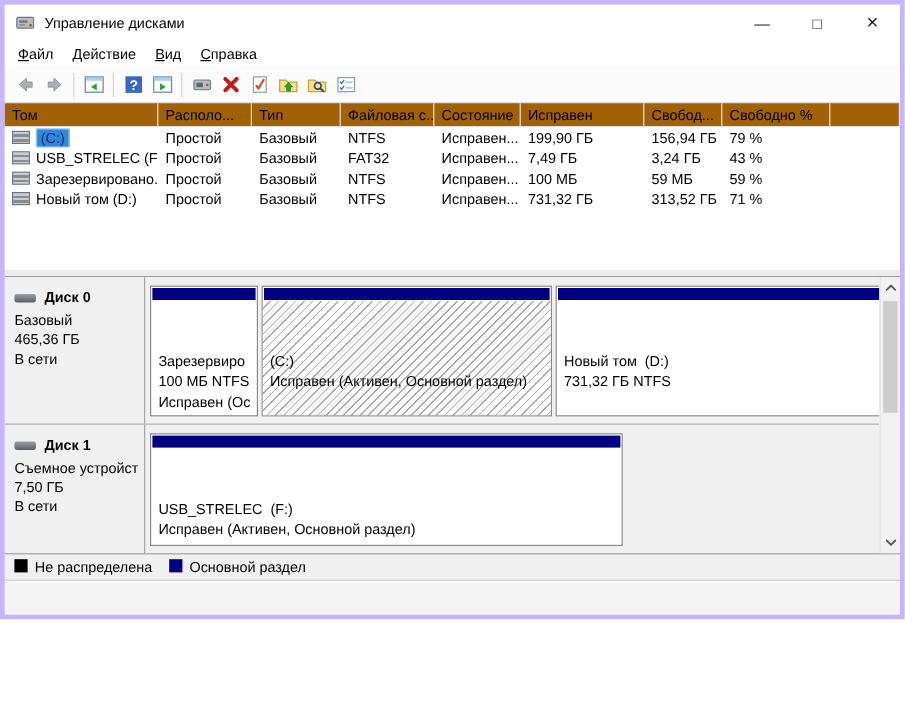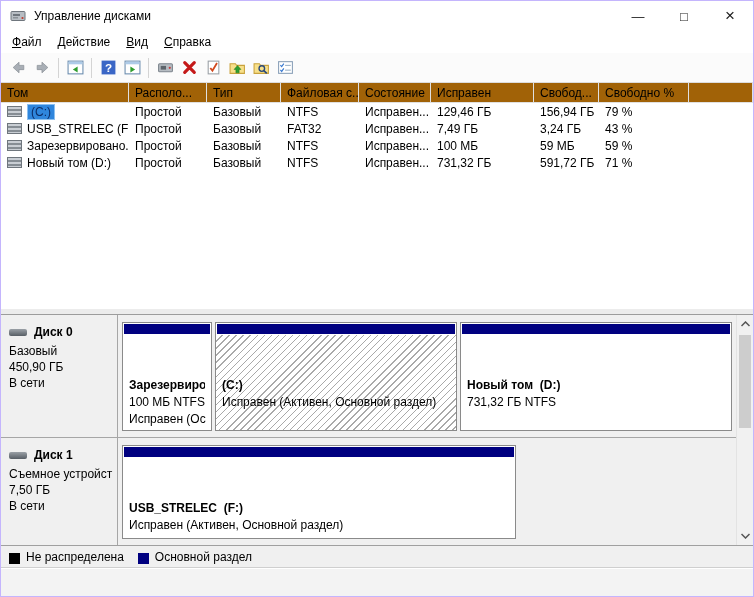--- a/index.html
+++ b/index.html
@@ -1,18 +1,18 @@
 <!DOCTYPE html>
 <html><head>
 <meta charset="utf-8">
 <style>
   * { box-sizing: border-box; margin: 0; padding: 0; }
   html,body { width: 754px; height: 597px; }
   body { font-family: "Liberation Sans", sans-serif; font-size: 12px; color:#000; background:#fff; overflow:hidden; }
-  .window { width:754px; height:597px; border:1px solid #c4b5fd; display:flex; flex-direction:column; background:#fff; }
+  .window { width:754px; height:516px; border:4px solid #c4b5fd; display:flex; flex-direction:column; background:#fff; }
 
   
   .titlebar { flex:0 0 30px; display:flex; align-items:center; padding-left:9px; background:#fff; }
   .title-icon { width:16px; height:16px; margin-right:8px; flex:none; }
   .title-text { font-size:12px; white-space:nowrap; }
   .win-controls { margin-left:auto; display:flex; height:100%; }
   .win-btn { width:46px; height:100%; display:flex; align-items:center; justify-content:center; font-size:13px; color:#1a1a1a; }
   .win-btn.close { font-size:17px; }
 
   
@@ -49,33 +49,33 @@
   .disk-row.second { flex:0 0 107px; }
   .disk-label { flex:0 0 117px; border-right:1px solid #a6a6a6; padding:10px 8px 0 8px; overflow:hidden; }
   .disk-title { display:flex; align-items:center; gap:7px; font-weight:bold; margin-bottom:4px; white-space:nowrap; }
   .disk-glyph { width:18px; height:7px; background:linear-gradient(180deg,#9aa0a6,#575e65); border-radius:2px; flex:none; }
   .disk-line { line-height:16px; white-space:nowrap; }
   .parts { flex:1; display:flex; gap:3px; padding:7px 0 6px 4px; overflow:hidden; }
   .part { border:1px solid #8a8a8a; background:#fff; display:flex; flex-direction:column; flex:none; }
   .part-bar { flex:none; height:10px; background:#000080; margin:1px; }
   .part-body { flex:1; padding:2px 6px; overflow:hidden; }
   .part.hatched .part-body { background:repeating-linear-gradient(135deg,#ffffff 0 4px,#a9a9a9 4px 5px); }
-  .part-name { font-weight:bold; white-space:pre; line-height:17px; overflow:hidden;margin-top:40px; }
+  .part-name { font-weight:normal; white-space:pre; line-height:17px; overflow:hidden;margin-top:40px; }
   .part-line { line-height:17px; white-space:nowrap; }
 
   
   .vscroll { flex:0 0 17px; background:#f1f1f1; border-left:1px solid #e3e3e3; position:relative; }
   .sb-arrow { position:absolute; left:0; width:100%; height:16px; display:flex; align-items:center; justify-content:center; }
   .sb-up { top:1px; } .sb-down { bottom:1px; }
   .sb-thumb { position:absolute; top:20px; left:2px; right:2px; height:93px; background:#cdcdcd; }
 
   
   .legend { flex:0 0 22px; display:flex; align-items:center; padding-left:8px; background:#f0f0f0; border-top:1px solid #a0a0a0; }
   .legend-swatch { width:11px; height:11px; margin-right:6px; flex:none; }
-  .legend-item { display:flex; align-items:flex-end; }
+  .legend-item { display:flex; align-items:flex-start; }
   .legend-item + .legend-item { margin-left:14px; }
   .status-bar { flex:0 0 29px; background:#f3f3f3; border-top:1px solid #cfcfcf; box-shadow: inset 0 1px 0 #ffffff; }
 </style>
 </head>
 <body>
 
 <div class="window">
 
   <div class="titlebar">
     <svg class="title-icon" viewBox="0 0 16 16">
@@ -189,21 +189,21 @@
 
   <div class="vol-row">
     <div class="vr-cell vr-vol w0">
       <span class="vol-icon"></span>
       <span class="vol-name selected">(C:)</span>
     </div>
     <div class="vr-cell w1">Простой</div>
     <div class="vr-cell w2">Базовый</div>
     <div class="vr-cell w3">NTFS</div>
     <div class="vr-cell w4">Исправен...</div>
-    <div class="vr-cell w5">129,46 ГБ</div>
+    <div class="vr-cell w5">199,90 ГБ</div>
     <div class="vr-cell w6">156,94 ГБ</div>
     <div class="vr-cell w7">79 %</div>
   </div>
   <div class="vol-row">
     <div class="vr-cell vr-vol w0">
       <span class="vol-icon"></span>
       <span class="vol-name">USB_STRELEC (F:)</span>
     </div>
     <div class="vr-cell w1">Простой</div>
     <div class="vr-cell w2">Базовый</div>
@@ -229,39 +229,39 @@
   <div class="vol-row">
     <div class="vr-cell vr-vol w0">
       <span class="vol-icon"></span>
       <span class="vol-name">Новый том (D:)</span>
     </div>
     <div class="vr-cell w1">Простой</div>
     <div class="vr-cell w2">Базовый</div>
     <div class="vr-cell w3">NTFS</div>
     <div class="vr-cell w4">Исправен...</div>
     <div class="vr-cell w5">731,32 ГБ</div>
-    <div class="vr-cell w6">591,72 ГБ</div>
+    <div class="vr-cell w6">313,52 ГБ</div>
     <div class="vr-cell w7">71 %</div>
   </div>
 
   <div class="list-fill"></div>
 
   <div class="splitter"></div>
 
   <div class="bottom-pane">
     <div class="disks-col">
 
       <div class="disk-row first">
         <div class="disk-label">
           <div class="disk-title">
             <span class="disk-glyph"></span>
             <span>Диск 0</span>
           </div>
           <div class="disk-line">Базовый</div>
-          <div class="disk-line">450,90 ГБ</div>
+          <div class="disk-line">465,36 ГБ</div>
           <div class="disk-line">В сети</div>
         </div>
         <div class="parts">
           <div class="part" style="width: 90px;">
             <div class="part-bar"></div>
             <div class="part-body">
               <div class="part-name">Зарезервиро</div>
               <div class="part-line">100 МБ NTFS</div>
               <div class="part-line">Исправен (Ос</div>
             </div>

